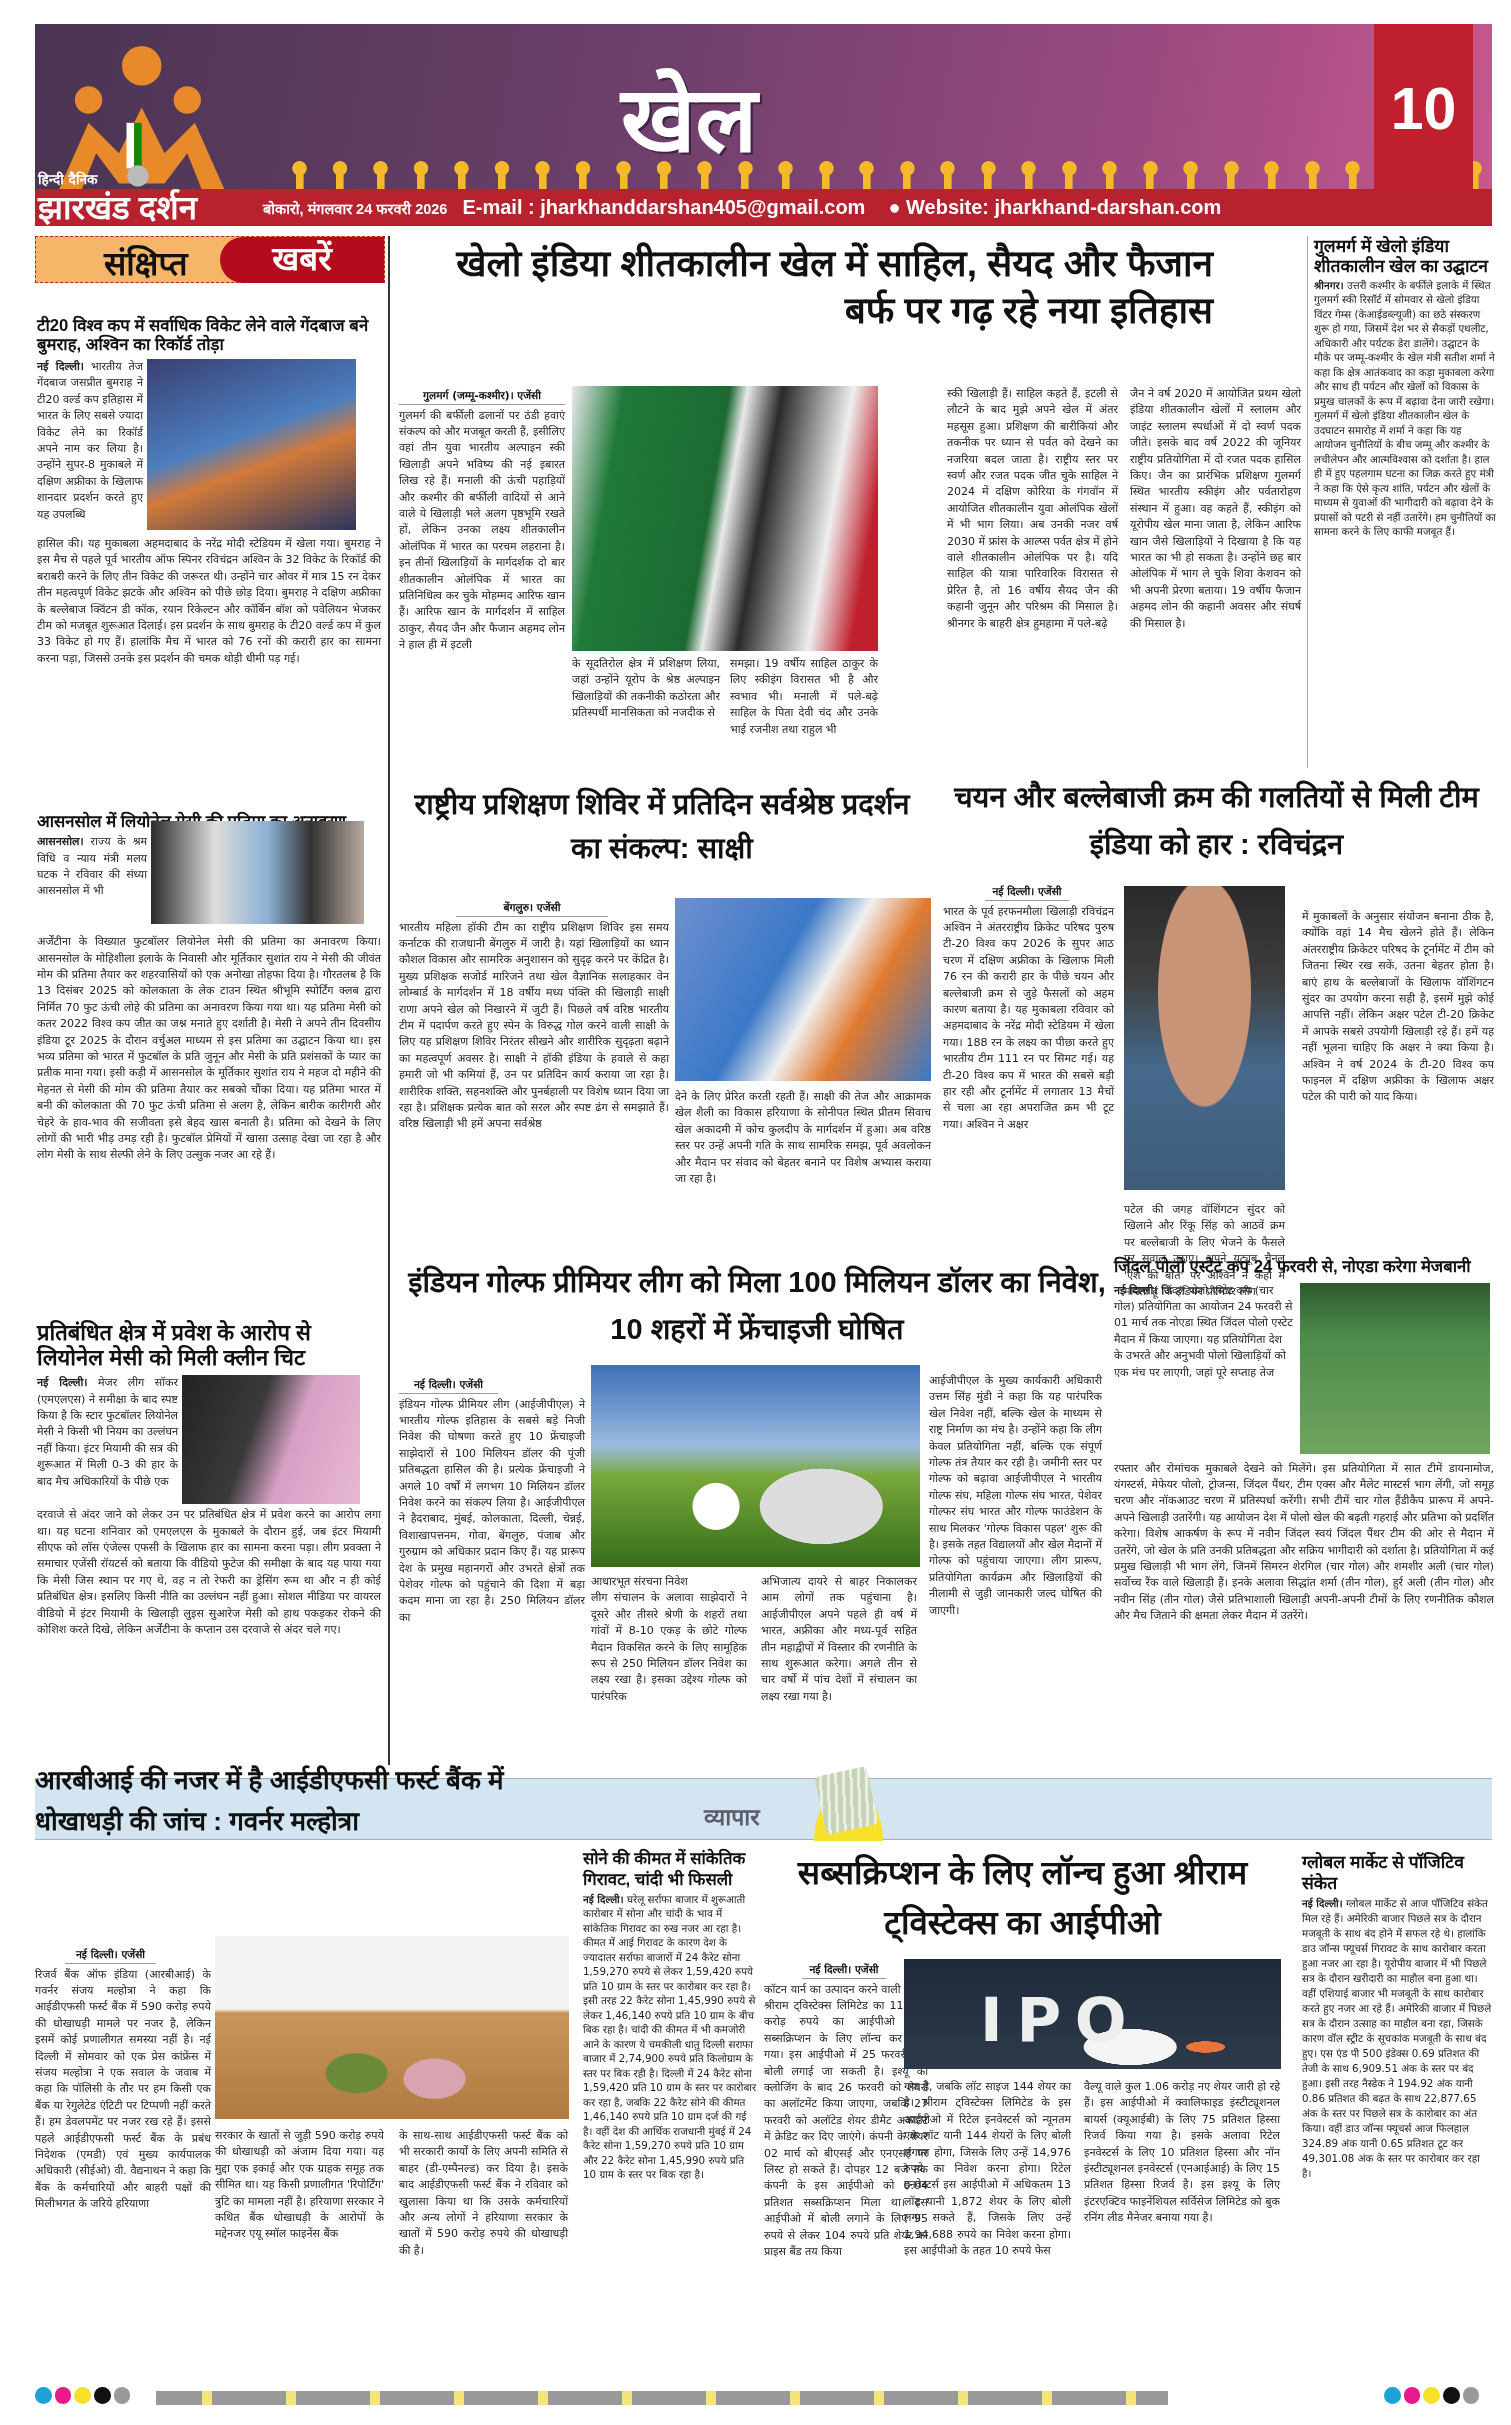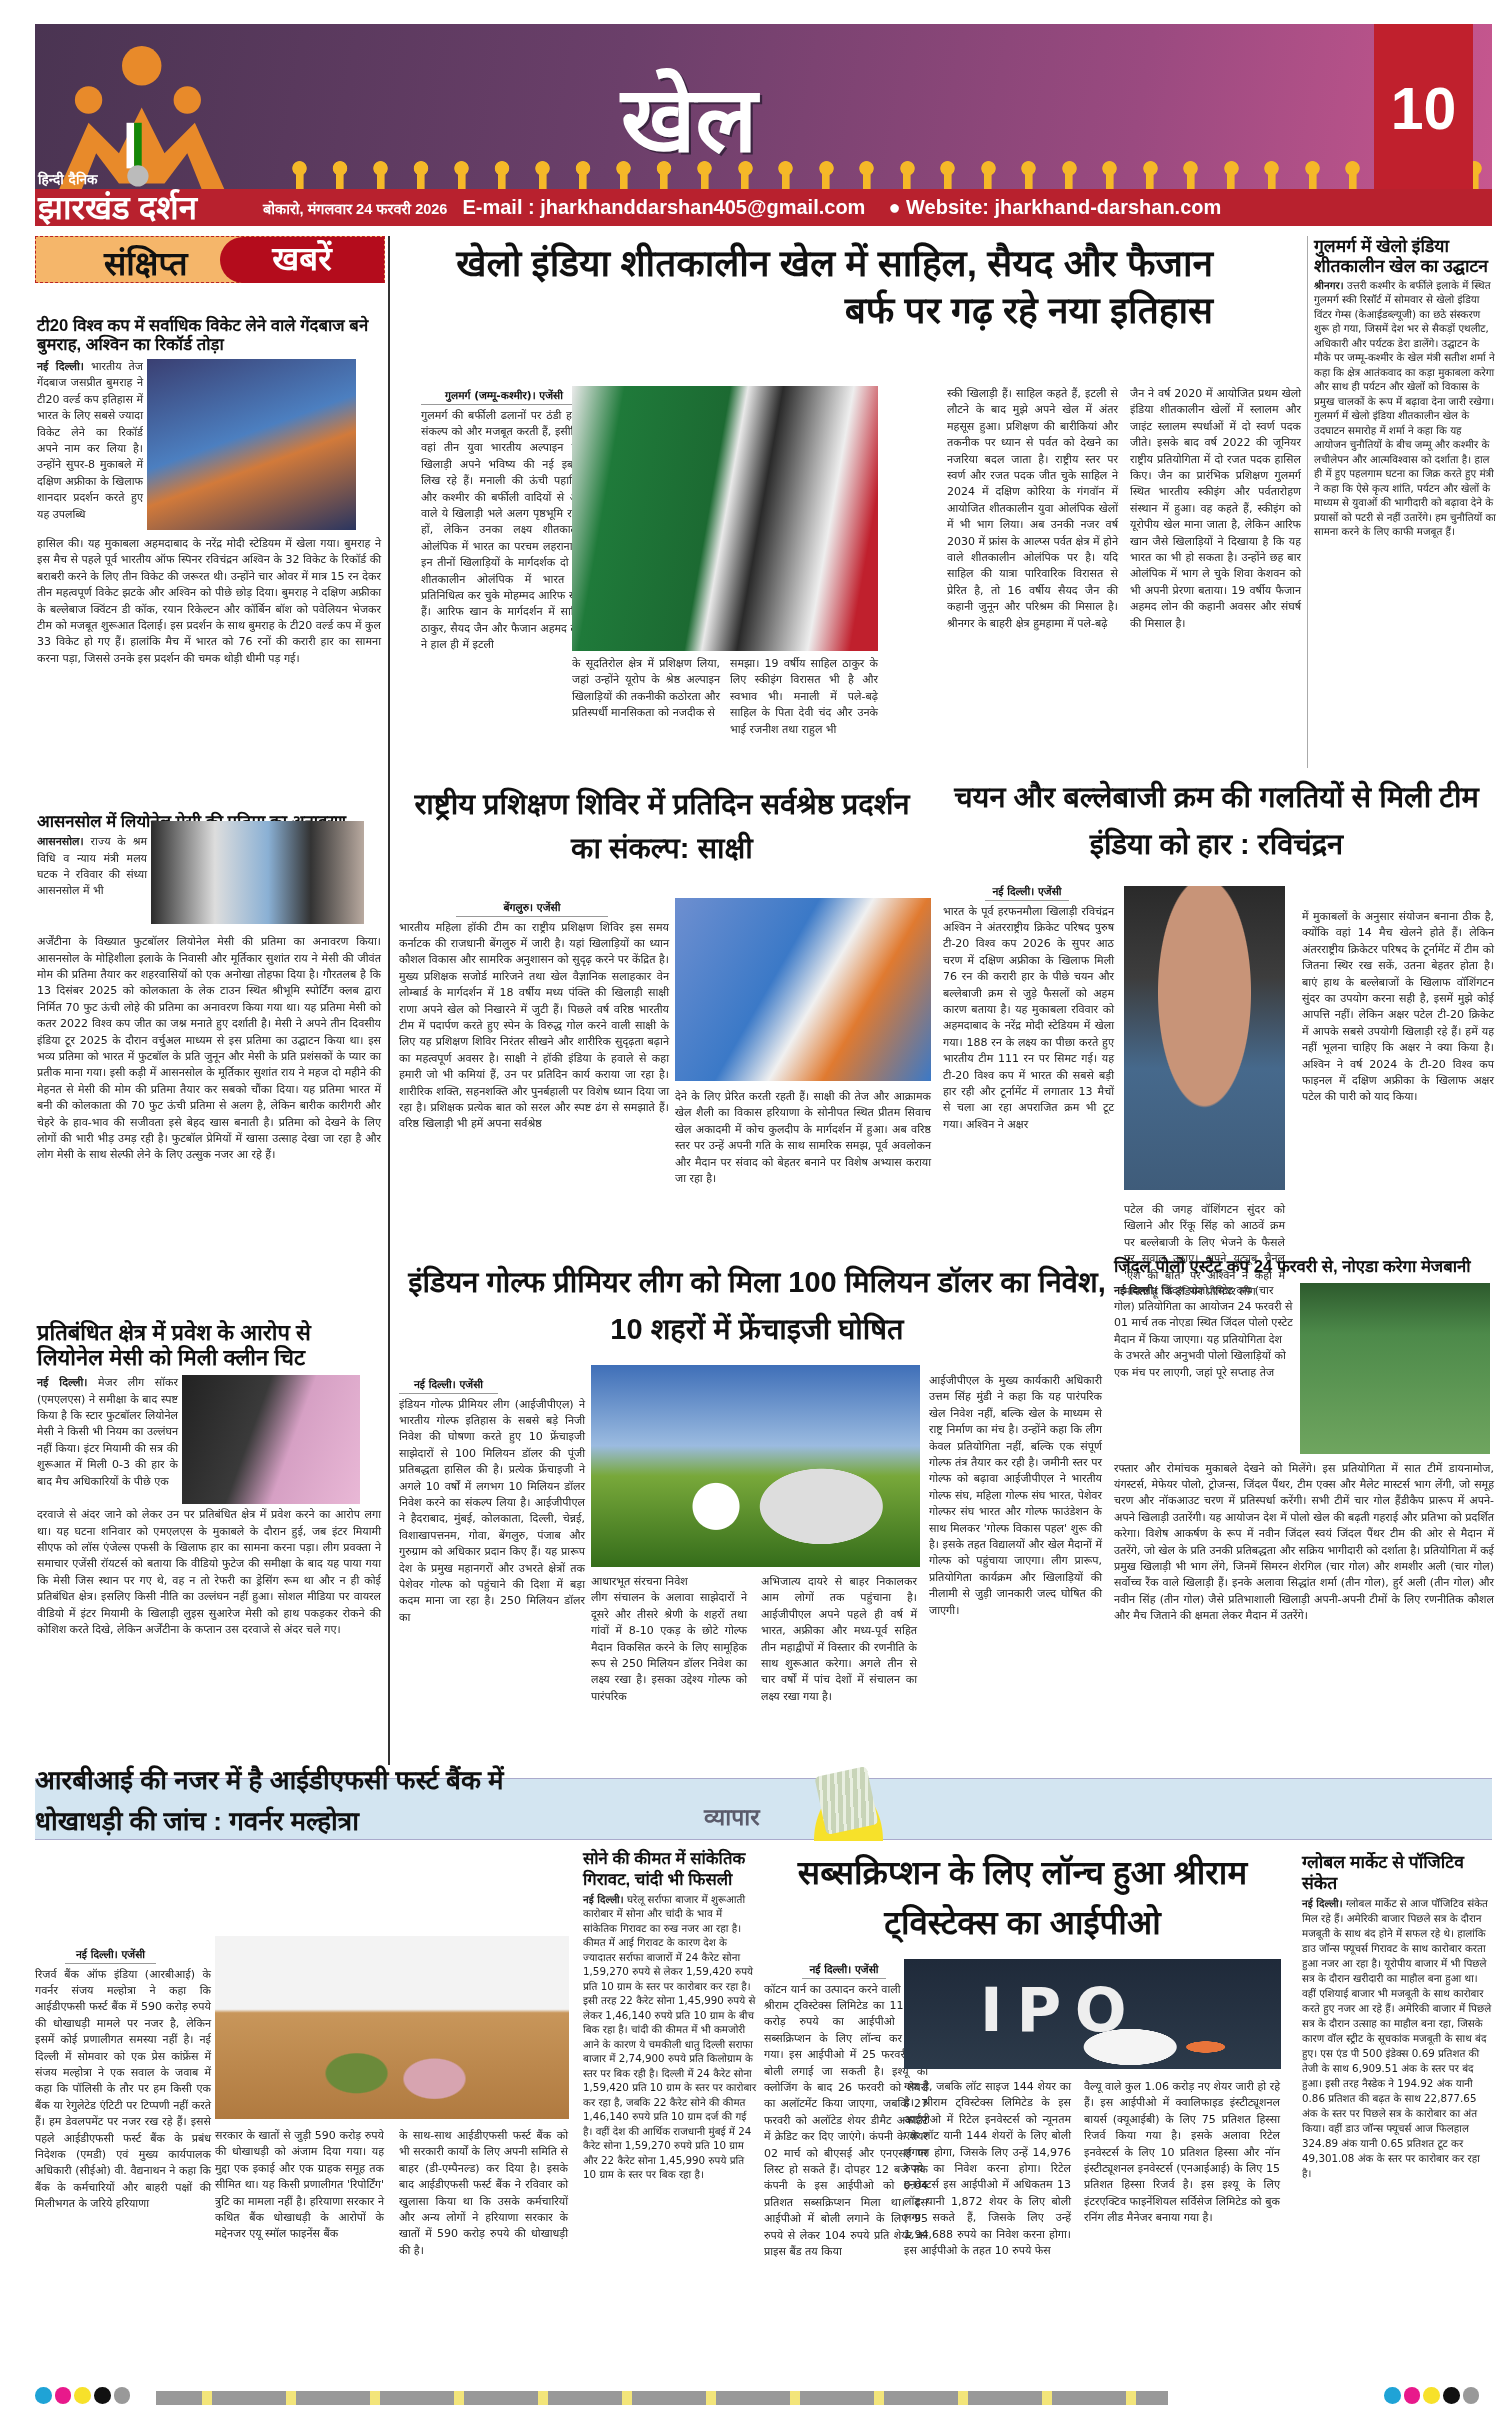--- a/index.html
+++ b/index.html
@@ -119,21 +119,21 @@
 <div class="abs" style="left:37px;top:1320px;width:344px">
   <div class="hl" style="font-size:22px">प्रतिबंधित क्षेत्र में प्रवेश के आरोप से लियोनेल मेसी को मिली क्लीन चिट</div>
   <div style="position:relative;height:126px;margin-top:4.6px">
     <div class="photo" style="left:145px;top:0;width:178px;height:129px;background:linear-gradient(110deg,#222 0%,#3a3a3a 40%,#d6a0c4 60%,#e9b8d6 100%)"></div>
     <div class="body" style="width:141px"><span class="dl">नई दिल्ली।</span> <span>मेजर लीग सॉकर (एमएलएस) ने समीक्षा के बाद स्पष्ट किया है कि स्टार फुटबॉलर लियोनेल मेसी ने किसी भी नियम का उल्लंघन नहीं किया। इंटर मियामी की सत्र की शुरूआत में मिली 0-3 की हार के बाद मैच अधिकारियों के पीछे एक</span></div>
   </div>
   <div class="body" style="margin-top:6px">दरवाजे से अंदर जाने को लेकर उन पर प्रतिबंधित क्षेत्र में प्रवेश करने का आरोप लगा था। यह घटना शनिवार को एमएलएस के मुकाबले के दौरान हुई, जब इंटर मियामी सीएफ को लॉस एंजेल्स एफसी के खिलाफ हार का सामना करना पड़ा। लीग प्रवक्ता ने समाचार एजेंसी रॉयटर्स को बताया कि वीडियो फुटेज की समीक्षा के बाद यह पाया गया कि मेसी जिस स्थान पर गए थे, वह न तो रेफरी का ड्रेसिंग रूम था और न ही कोई प्रतिबंधित क्षेत्र। इसलिए किसी नीति का उल्लंघन नहीं हुआ। सोशल मीडिया पर वायरल वीडियो में इंटर मियामी के खिलाड़ी लुइस सुआरेज मेसी को हाथ पकड़कर रोकने की कोशिश करते दिखे, लेकिन अर्जेंटीना के कप्तान उस दरवाजे से अंदर चले गए।</div>
 </div>
 
 <div class="abs hl" style="left:399px;top:240px;width:814px;font-size:37px;text-align:right;line-height:47px">खेलो इंडिया शीतकालीन खेल में साहिल, सैयद और फैजान बर्फ पर गढ़ रहे नया इतिहास</div>
-<div class="abs" style="left:421px;top:388px;width:166px">
+<div class="abs" style="left:399px;top:388px;width:166px">
   <div class="byline">गुलमर्ग (जम्मू-कश्मीर)। एजेंसी</div>
   <div class="body">गुलमर्ग की बर्फीली ढलानों पर ठंडी हवाएं संकल्प को और मजबूत करती हैं, इसीलिए वहां तीन युवा भारतीय अल्पाइन स्की खिलाड़ी अपने भविष्य की नई इबारत लिख रहे हैं। मनाली की ऊंची पहाड़ियों और कश्मीर की बर्फीली वादियों से आने वाले ये खिलाड़ी भले अलग पृष्ठभूमि रखते हों, लेकिन उनका लक्ष्य शीतकालीन ओलंपिक में भारत का परचम लहराना है। इन तीनों खिलाड़ियों के मार्गदर्शक दो बार शीतकालीन ओलंपिक में भारत का प्रतिनिधित्व कर चुके मोहम्मद आरिफ खान हैं। आरिफ खान के मार्गदर्शन में साहिल ठाकुर, सैयद जैन और फैजान अहमद लोन ने हाल ही में इटली</div>
 </div>
 <div class="photo" style="left:572px;top:386px;width:306px;height:265px;background:linear-gradient(100deg,#eaeaea 0%,#1f7a3a 15%,#1c6a32 45%,#e9e9e9 50%,#2a2a2a 60%,#eee 80%,#c0202d 92%)"></div>
 <div class="abs body" style="left:572px;top:656px;width:148px">के सूदतिरोल क्षेत्र में प्रशिक्षण लिया, जहां उन्होंने यूरोप के श्रेष्ठ अल्पाइन खिलाड़ियों की तकनीकी कठोरता और प्रतिस्पर्धी मानसिकता को नजदीक से</div>
 <div class="abs body" style="left:730px;top:656px;width:148px">समझा। 19 वर्षीय साहिल ठाकुर के लिए स्कीइंग विरासत भी है और स्वभाव भी। मनाली में पले-बढ़े साहिल के पिता देवी चंद और उनके भाई रजनीश तथा राहुल भी</div>
 <div class="abs body" style="left:947px;top:386px;width:171px">स्की खिलाड़ी हैं। साहिल कहते हैं, इटली से लौटने के बाद मुझे अपने खेल में अंतर महसूस हुआ। प्रशिक्षण की बारीकियां और तकनीक पर ध्यान से पर्वत को देखने का नजरिया बदल जाता है। राष्ट्रीय स्तर पर स्वर्ण और रजत पदक जीत चुके साहिल ने 2024 में दक्षिण कोरिया के गंगवॉन में आयोजित शीतकालीन युवा ओलंपिक खेलों में भी भाग लिया। अब उनकी नजर वर्ष 2030 में फ्रांस के आल्प्स पर्वत क्षेत्र में होने वाले शीतकालीन ओलंपिक पर है। यदि साहिल की यात्रा पारिवारिक विरासत से प्रेरित है, तो 16 वर्षीय सैयद जैन की कहानी जुनून और परिश्रम की मिसाल है। श्रीनगर के बाहरी क्षेत्र हुमहामा में पले-बढ़े</div>
 <div class="abs body" style="left:1130px;top:386px;width:171px">जैन ने वर्ष 2020 में आयोजित प्रथम खेलो इंडिया शीतकालीन खेलों में स्लालम और जाइंट स्लालम स्पर्धाओं में दो स्वर्ण पदक जीते। इसके बाद वर्ष 2022 की जूनियर राष्ट्रीय प्रतियोगिता में दो रजत पदक हासिल किए। जैन का प्रारंभिक प्रशिक्षण गुलमर्ग स्थित भारतीय स्कीइंग और पर्वतारोहण संस्थान में हुआ। वह कहते हैं, स्कीइंग को यूरोपीय खेल माना जाता है, लेकिन आरिफ खान जैसे खिलाड़ियों ने दिखाया है कि यह भारत का भी हो सकता है। उन्होंने छह बार ओलंपिक में भाग ले चुके शिवा केशवन को भी अपनी प्रेरणा बताया। 19 वर्षीय फैजान अहमद लोन की कहानी अवसर और संघर्ष की मिसाल है।</div>
 
 <div class="abs" style="left:1314px;top:236px;width:183px">
@@ -201,21 +201,21 @@
   <div class="hl" style="font-size:16.7px;line-height:21px">सोने की कीमत में सांकेतिक गिरावट, चांदी भी फिसली</div>
   <div class="body" style="font-size:10.3px;line-height:14.5px;text-align:left;margin-top:1.5px"><span class="dl">नई दिल्ली।</span> <span>घरेलू सर्राफा बाजार में शुरूआती कारोबार में सोना और चांदी के भाव में सांकेतिक गिरावट का रुख नजर आ रहा है। कीमत में आई गिरावट के कारण देश के ज्यादातर सर्राफा बाजारों में 24 कैरेट सोना 1,59,270 रुपये से लेकर 1,59,420 रुपये प्रति 10 ग्राम के स्तर पर कारोबार कर रहा है। इसी तरह 22 कैरेट सोना 1,45,990 रुपये से लेकर 1,46,140 रुपये प्रति 10 ग्राम के बीच बिक रहा है। चांदी की कीमत में भी कमजोरी आने के कारण ये चमकीली धातु दिल्ली सराफा बाजार में 2,74,900 रुपये प्रति किलोग्राम के स्तर पर बिक रही है। दिल्ली में 24 कैरेट सोना 1,59,420 प्रति 10 ग्राम के स्तर पर कारोबार कर रहा है, जबकि 22 कैरेट सोने की कीमत 1,46,140 रुपये प्रति 10 ग्राम दर्ज की गई है। वहीं देश की आर्थिक राजधानी मुंबई में 24 कैरेट सोना 1,59,270 रुपये प्रति 10 ग्राम और 22 कैरेट सोना 1,45,990 रुपये प्रति 10 ग्राम के स्तर पर बिक रहा है।</span></div>
 </div>
 
 <div class="abs hl" style="left:764px;top:1848px;width:517px;font-size:33px;text-align:center;line-height:50px">सब्सक्रिप्शन के लिए लॉन्च हुआ श्रीराम ट्विस्टेक्स का आईपीओ</div>
 <div class="abs" style="left:764px;top:1962px;width:164px">
   <div class="byline" style="width:84px;margin-left:38px">नई दिल्ली। एजेंसी</div>
   <div class="body">कॉटन यार्न का उत्पादन करने वाली कंपनी श्रीराम ट्विस्टेक्स लिमिटेड का 110.24 करोड़ रुपये का आईपीओ आज सब्सक्रिप्शन के लिए लॉन्च कर दिया गया। इस आईपीओ में 25 फरवरी तक बोली लगाई जा सकती है। इश्यू की क्लोजिंग के बाद 26 फरवरी को शेयरों का अलॉटमेंट किया जाएगा, जबकि 27 फरवरी को अलॉटेड शेयर डीमैट अकाउंट में क्रेडिट कर दिए जाएंगे। कंपनी के शेयर 02 मार्च को बीएसई और एनएसई पर लिस्ट हो सकते हैं। दोपहर 12 बजे तक कंपनी के इस आईपीओ को 0.04 प्रतिशत सब्सक्रिप्शन मिला था। इस आईपीओ में बोली लगाने के लिए 95 रुपये से लेकर 104 रुपये प्रति शेयर का प्राइस बैंड तय किया</div>
 </div>
 <div class="photo" style="left:904px;top:1959px;width:377px;height:110px;background:radial-gradient(ellipse at 60% 80%,#f4f4f4 46px,transparent 47px),radial-gradient(ellipse at 80% 80%,#e8743a 19px,transparent 20px),linear-gradient(#1f2a3a,#2c3a4a)">
-  <div style="position:absolute;left:76px;top:15px;font-size:61px;color:#eee;font-family:'DejaVu Sans',sans-serif;font-weight:bold;letter-spacing:13.7px">IPO</div>
+  <div style="position:absolute;left:76px;top:25px;font-size:61px;color:#eee;font-family:'DejaVu Sans',sans-serif;font-weight:bold;letter-spacing:13.7px">IPO</div>
 </div>
 <div class="abs body" style="left:904px;top:2079px;width:167px">गया है, जबकि लॉट साइज 144 शेयर का है। श्रीराम ट्विस्टेक्स लिमिटेड के इस आईपीओ में रिटेल इनवेस्टर्स को न्यूनतम एक लॉट यानी 144 शेयरों के लिए बोली लगाना होगा, जिसके लिए उन्हें 14,976 रुपये का निवेश करना होगा। रिटेल इनवेस्टर्स इस आईपीओ में अधिकतम 13 लॉट यानी 1,872 शेयर के लिए बोली लगा सकते हैं, जिसके लिए उन्हें 1,94,688 रुपये का निवेश करना होगा। इस आईपीओ के तहत 10 रुपये फेस</div>
 <div class="abs body" style="left:1084px;top:2079px;width:196px">वैल्यू वाले कुल 1.06 करोड़ नए शेयर जारी हो रहे हैं। इस आईपीओ में क्वालिफाइड इंस्टीट्यूशनल बायर्स (क्यूआईबी) के लिए 75 प्रतिशत हिस्सा रिजर्व किया गया है। इसके अलावा रिटेल इनवेस्टर्स के लिए 10 प्रतिशत हिस्सा और नॉन इंस्टीट्यूशनल इनवेस्टर्स (एनआईआई) के लिए 15 प्रतिशत हिस्सा रिजर्व है। इस इश्यू के लिए इंटरएक्टिव फाइनेंशियल सर्विसेज लिमिटेड को बुक रनिंग लीड मैनेजर बनाया गया है।</div>
 
 <div class="abs" style="left:1302px;top:1852px;width:190px">
   <div class="hl" style="font-size:17.5px;line-height:21px">ग्लोबल मार्केट से पॉजिटिव संकेत</div>
   <div class="body" style="font-size:10.3px;line-height:15px;text-align:left;margin-top:1.5px"><span class="dl">नई दिल्ली।</span> <span>ग्लोबल मार्केट से आज पॉजिटिव संकेत मिल रहे हैं। अमेरिकी बाजार पिछले सत्र के दौरान मजबूती के साथ बंद होने में सफल रहे थे। हालांकि डाउ जॉन्स फ्यूचर्स गिरावट के साथ कारोबार करता हुआ नजर आ रहा है। यूरोपीय बाजार में भी पिछले सत्र के दौरान खरीदारी का माहौल बना हुआ था। वहीं एशियाई बाजार भी मजबूती के साथ कारोबार करते हुए नजर आ रहे हैं। अमेरिकी बाजार में पिछले सत्र के दौरान उत्साह का माहौल बना रहा, जिसके कारण वॉल स्ट्रीट के सूचकांक मजबूती के साथ बंद हुए। एस एंड पी 500 इंडेक्स 0.69 प्रतिशत की तेजी के साथ 6,909.51 अंक के स्तर पर बंद हुआ। इसी तरह नैस्डेक ने 194.92 अंक यानी 0.86 प्रतिशत की बढ़त के साथ 22,877.65 अंक के स्तर पर पिछले सत्र के कारोबार का अंत किया। वहीं डाउ जॉन्स फ्यूचर्स आज फिलहाल 324.89 अंक यानी 0.65 प्रतिशत टूट कर 49,301.08 अंक के स्तर पर कारोबार कर रहा है।</span></div>
 </div>
 
 <div class="regmark" style="left:35px;top:2387px">

